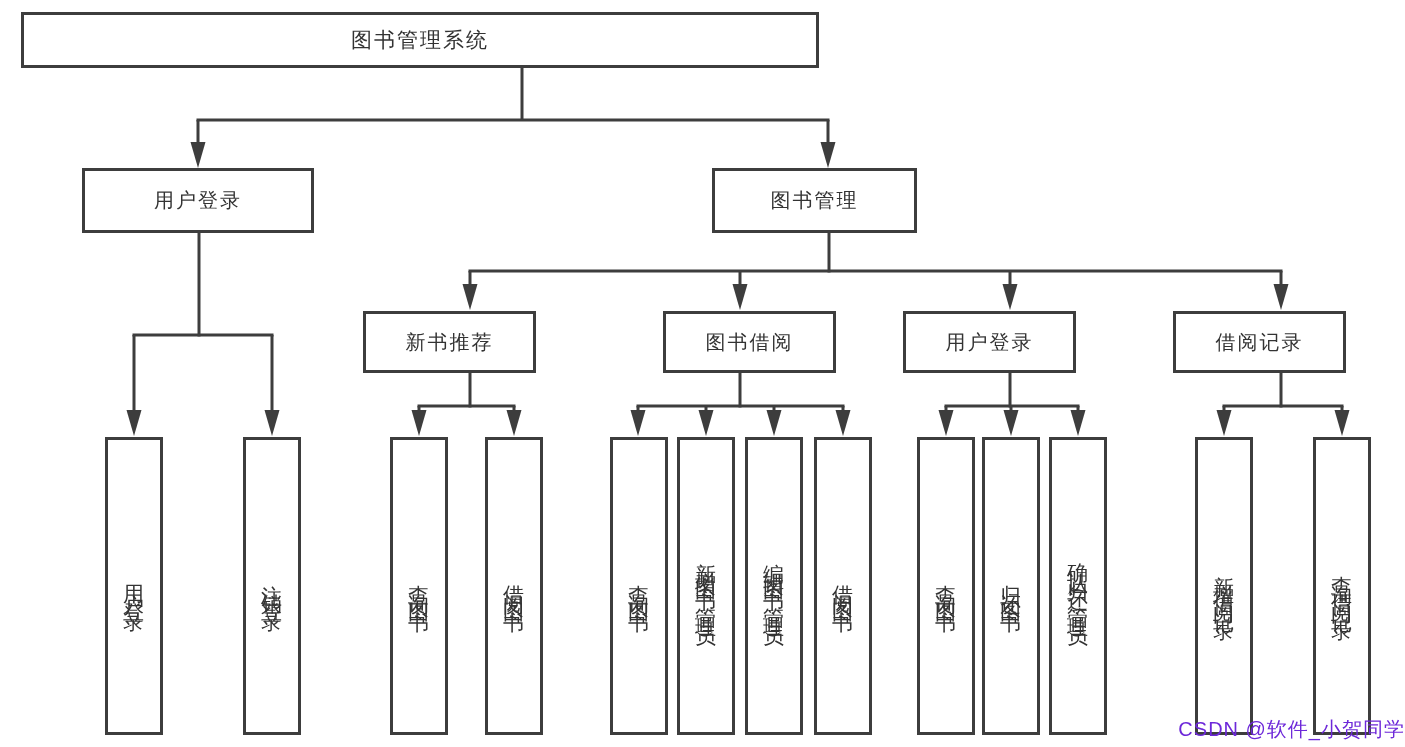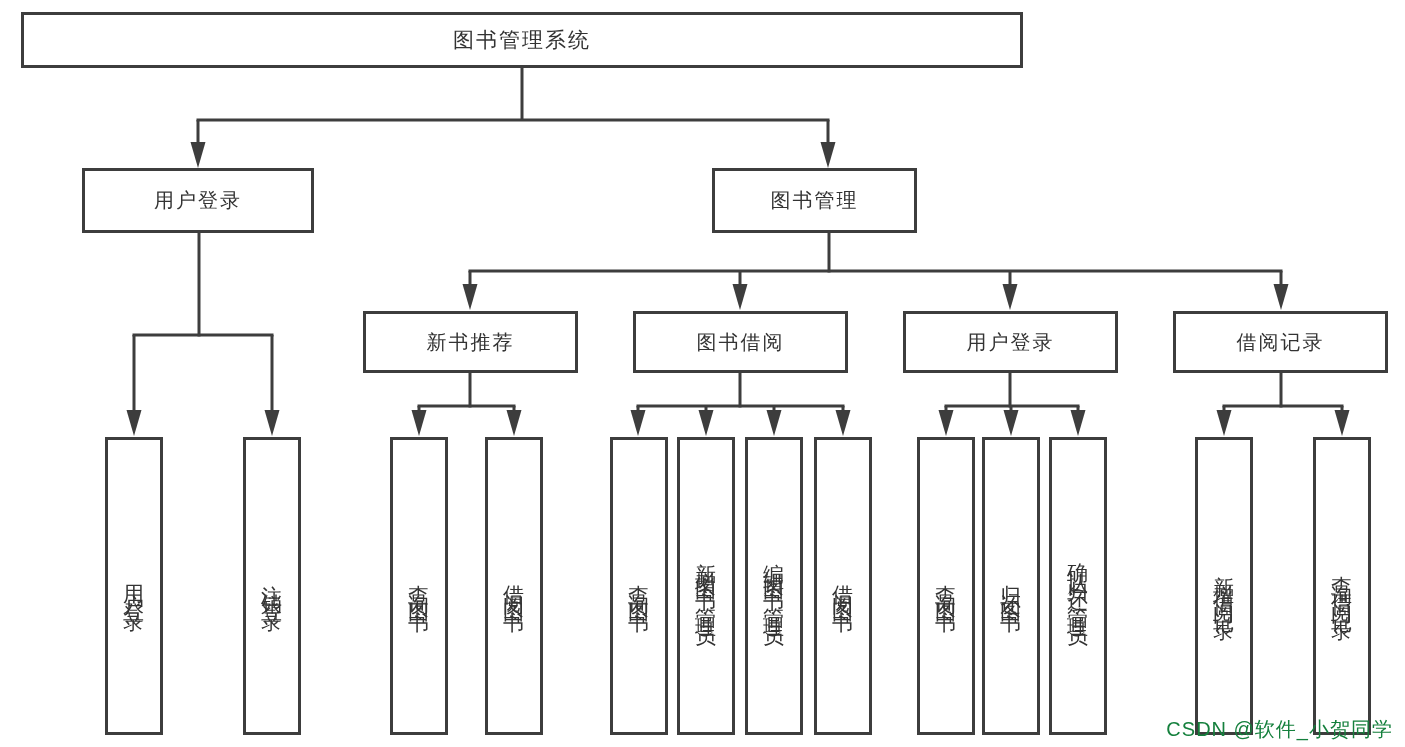--- a/index.html
+++ b/index.html
@@ -15,50 +15,50 @@
     position:absolute;
     box-sizing:border-box;
     border:3px solid #3d3d3d;
     background:#ffffff;
     display:flex;
     align-items:center;
     justify-content:center;
     color:#333333;
     letter-spacing:2px;
   }
-  .root{left:21px;top:12px;width:1002px;height:56px;font-size:21px;}
+  .root{left:21px;top:12px;width:798px;height:56px;font-size:21px;}
   .lvl2{top:168px;height:65px;font-size:20px;}
   .lvl2.login{left:82px;width:232px;}
   .lvl2.mgmt{left:712px;width:205px;}
-  .lvl3{top:311px;height:62px;width:215px;font-size:20px;}
+  .lvl3{top:311px;height:62px;width:173px;font-size:20px;}
   .lvl3.rec{left:363px;}
-  .lvl3.bor{left:633px;}
+  .lvl3.bor{left:663px;}
   .lvl3.cur{left:903px;}
   .lvl3.recd{left:1173px;}
   .leaf{
     top:437px;height:298px;width:58px;
     font-size:21px;
   }
   .leaf span{
     writing-mode:vertical-rl;
     text-orientation:mixed;
     letter-spacing:9px;
     line-height:1;
     white-space:nowrap;
   }
   .l-a{left:105px;} .l-b{left:243px;}
   .l-c{left:390px;} .l-d{left:485px;}
   .l-e{left:610px;} .l-f{left:677px;} .l-g{left:745px;} .l-h{left:814px;}
   .l-i{left:917px;} .l-j{left:982px;} .l-k{left:1049px;}
   .l-l{left:1195px;} .l-m{left:1313px;}
   #watermark{
     position:absolute;
-    right:12px;bottom:4px;
+    right:0;bottom:4px;
     font-size:20px;
-    color:#15803d;
+    color:#6d28d9;
     letter-spacing:1px;
     z-index:5;
   }
   line{stroke:#3d3d3d;stroke-width:3;}
   polygon{fill:#3d3d3d;}
 </style>
 </head>
 <body>
 
 <div id="stage">

